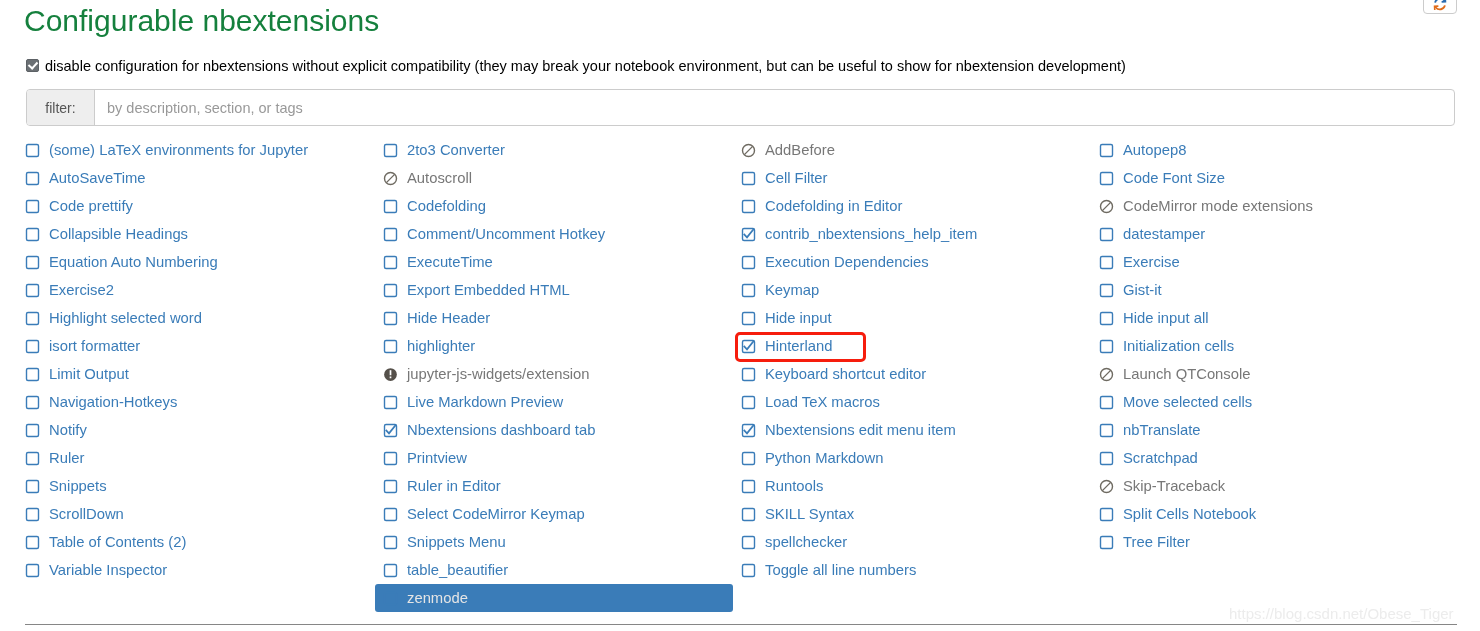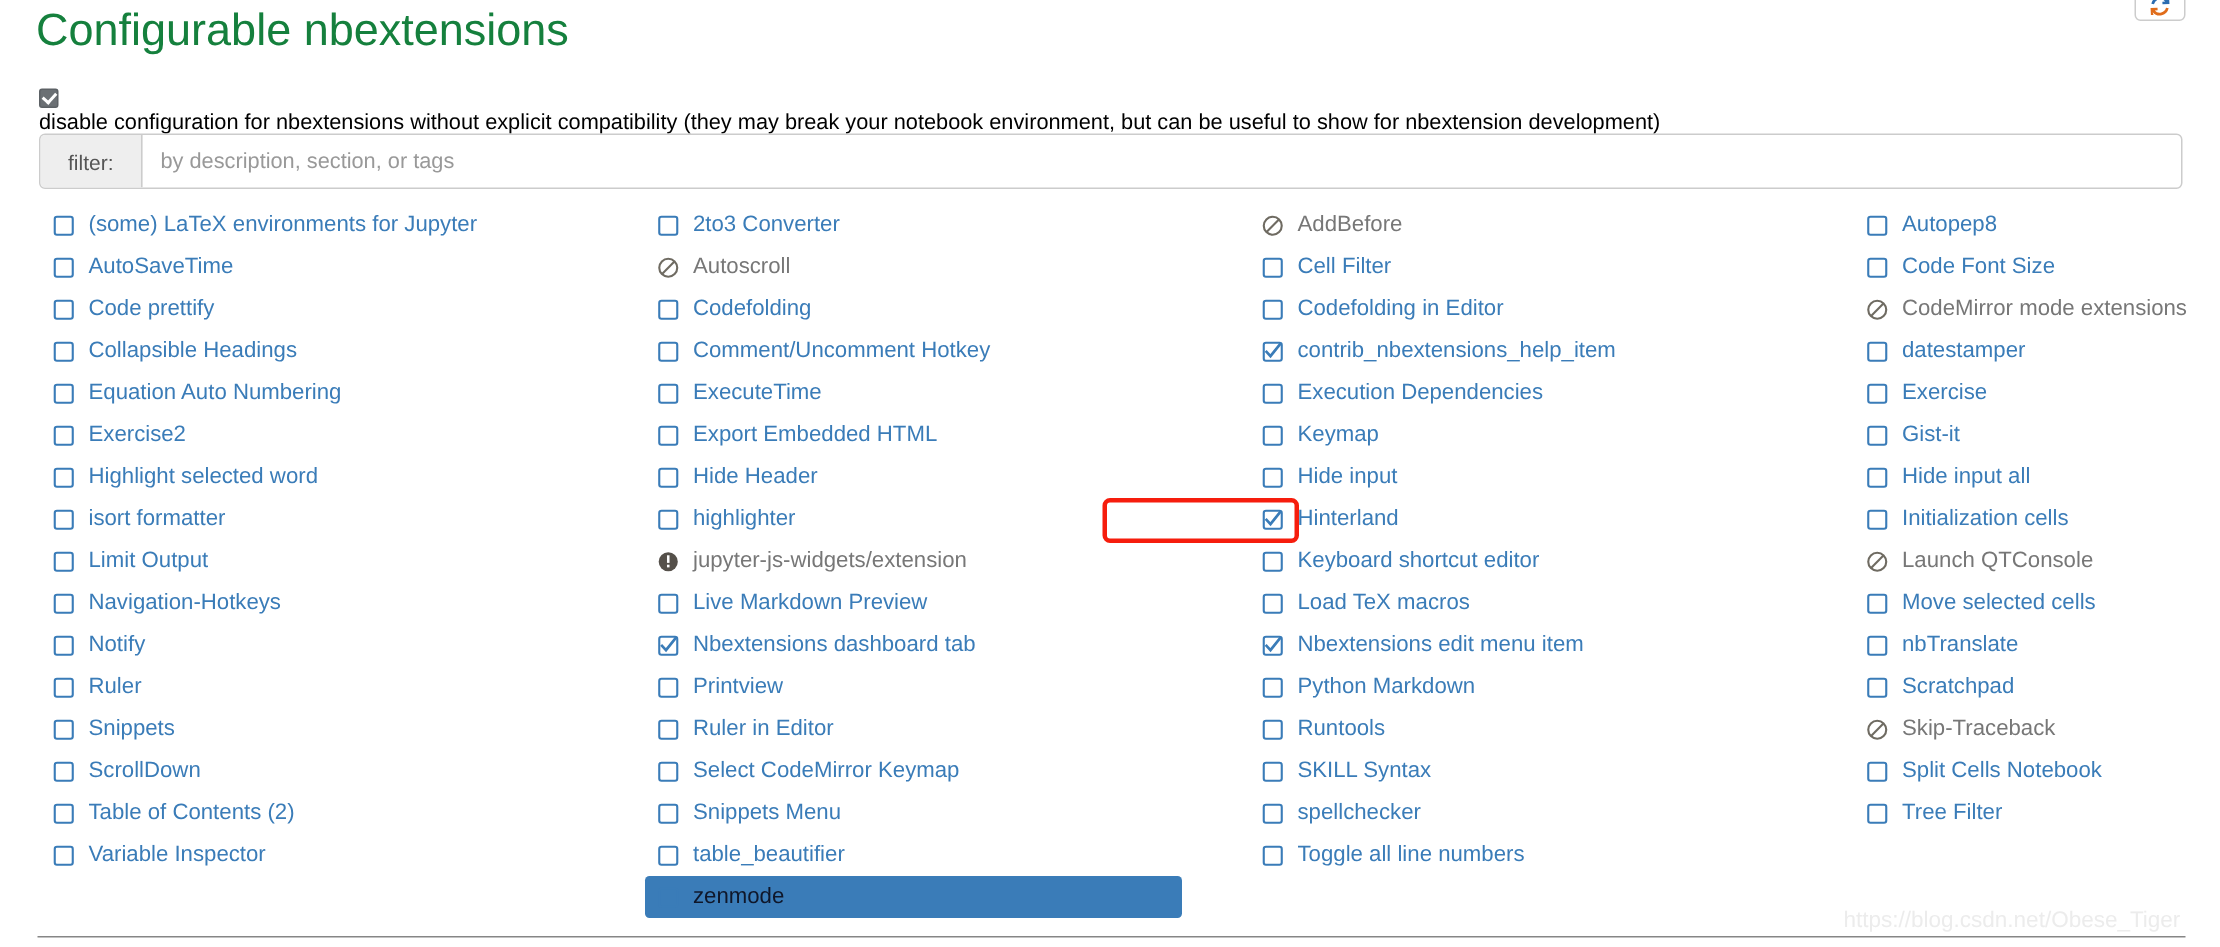--- a/index.html
+++ b/index.html
@@ -53,21 +53,20 @@
   #disable-config-row {
     position: absolute;
     left: 26px;
     top: 56px;
     display: flex;
     align-items: flex-start;
     font-size: 14.5px;
     line-height: 20px;
     color: #000000;
     white-space: nowrap;
-    flex-direction: column;
   }
   #disable-config-checkbox {
     width: 13px;
     height: 13px;
     margin: 3px 6px 0 0;
     border-radius: 2px;
     background: #6b7074;
     border: 1px solid #5c6165;
     box-sizing: border-box;
     position: relative;
@@ -119,25 +118,24 @@
     font-size: 14.5px;
     font-family: "Liberation Sans", sans-serif;
     color: #555555;
     background: transparent;
   }
   #filter-input::placeholder { color: #999999; opacity: 1; }
 
   
   #ext-grid {
     position: absolute;
-    left: 27px;
+    left: 17px;
     top: 136px;
     width: 1432px;
     display: flex;
-    gap: 45px;
   }
   .ext-col {
     width: 358px;
     flex: none;
   }
   .ext-row {
     height: 28px;
     display: flex;
     align-items: center;
     padding-left: 8px;
@@ -153,21 +151,21 @@
     margin-right: 9px;
     flex: none;
     display: block;
   }
   .ext-label {
     font-size: 14.8px;
     line-height: 18px;
     color: #3a7cb8;
   }
   .ext-row.disabled .ext-label { color: #777777; }
-  .ext-row.selected .ext-label { color: #0f172a; }
+  .ext-row.selected .ext-label { color: #e5e5e5; }
 
   
   #annotation-box {
     position: absolute;
     left: 735px;
     top: 332px;
     width: 131px;
     height: 30px;
     border: 3px solid #f61d0d;
     border-radius: 5px;

